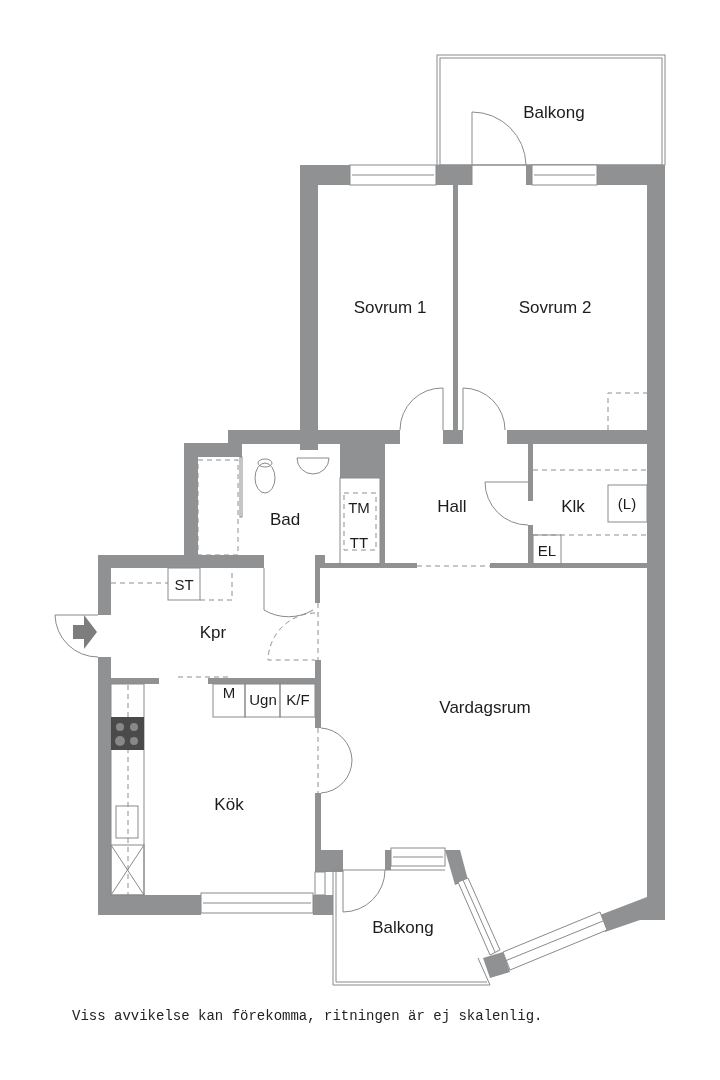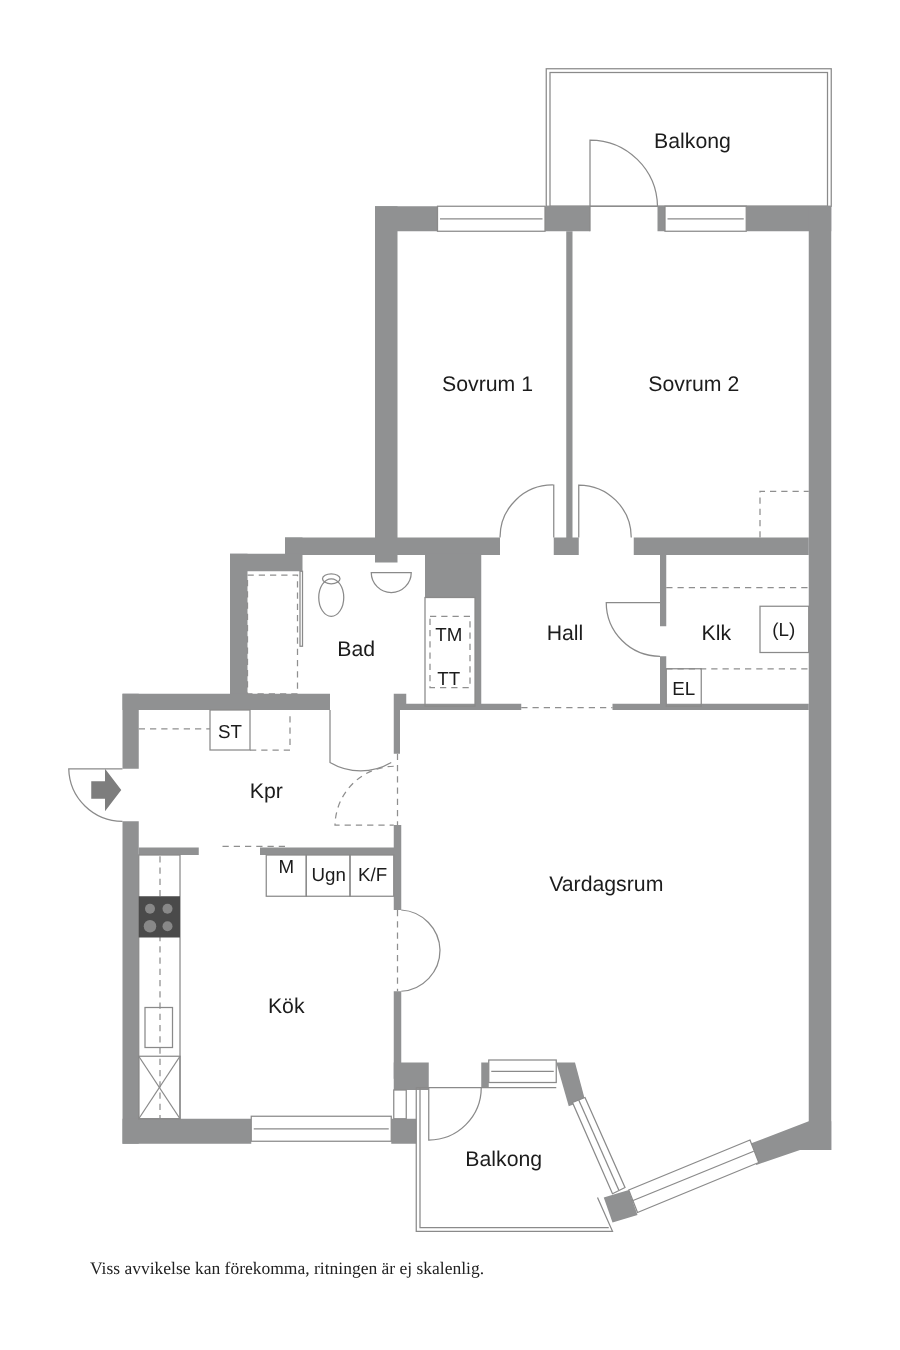--- a/index.html
+++ b/index.html
@@ -5,21 +5,21 @@
   html, body { margin: 0; padding: 0; background: #ffffff; }
   body { width: 720px; height: 1080px; position: relative; overflow: hidden; font-family: "DejaVu Sans", sans-serif; }
   svg { position: absolute; left: 0; top: 0; }
   .wall { fill: #909192; }
   .thin { fill: none; stroke: #8a8a8a; stroke-width: 1; }
   .dash { fill: none; stroke: #8f8f8f; stroke-width: 1; stroke-dasharray: 5 4; }
   .win { fill: #ffffff; stroke: #8a8a8a; stroke-width: 1; }
   .label { font-family: "Liberation Sans", sans-serif; fill: #1c1c1c; text-anchor: middle; }
   .room { font-size: 17px; }
   .small { font-size: 15px; }
-  .disclaimer { position: absolute; left: 72px; top: 1008px; font-family: Liberation Serif, serif; font-size: 14px; color: #222; }
+  .disclaimer { position: absolute; left: 72px; top: 1008px; font-family: Liberation Mono, monospace; font-size: 14px; color: #222; }
 </style>
 </head>
 <body>
 
 <svg width="720" height="1080" viewBox="0 0 720 1080">
 
   <g>
     <rect x="437" y="55" width="228" height="110" class="thin"></rect>
     <rect x="440" y="58" width="222" height="107" class="thin"></rect>
   </g>

